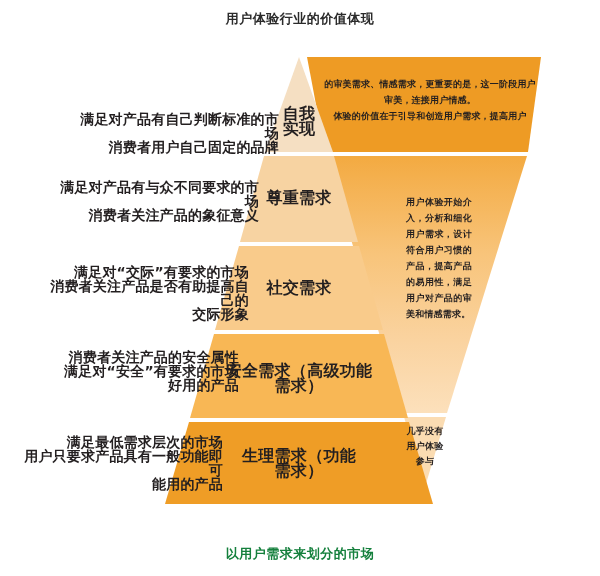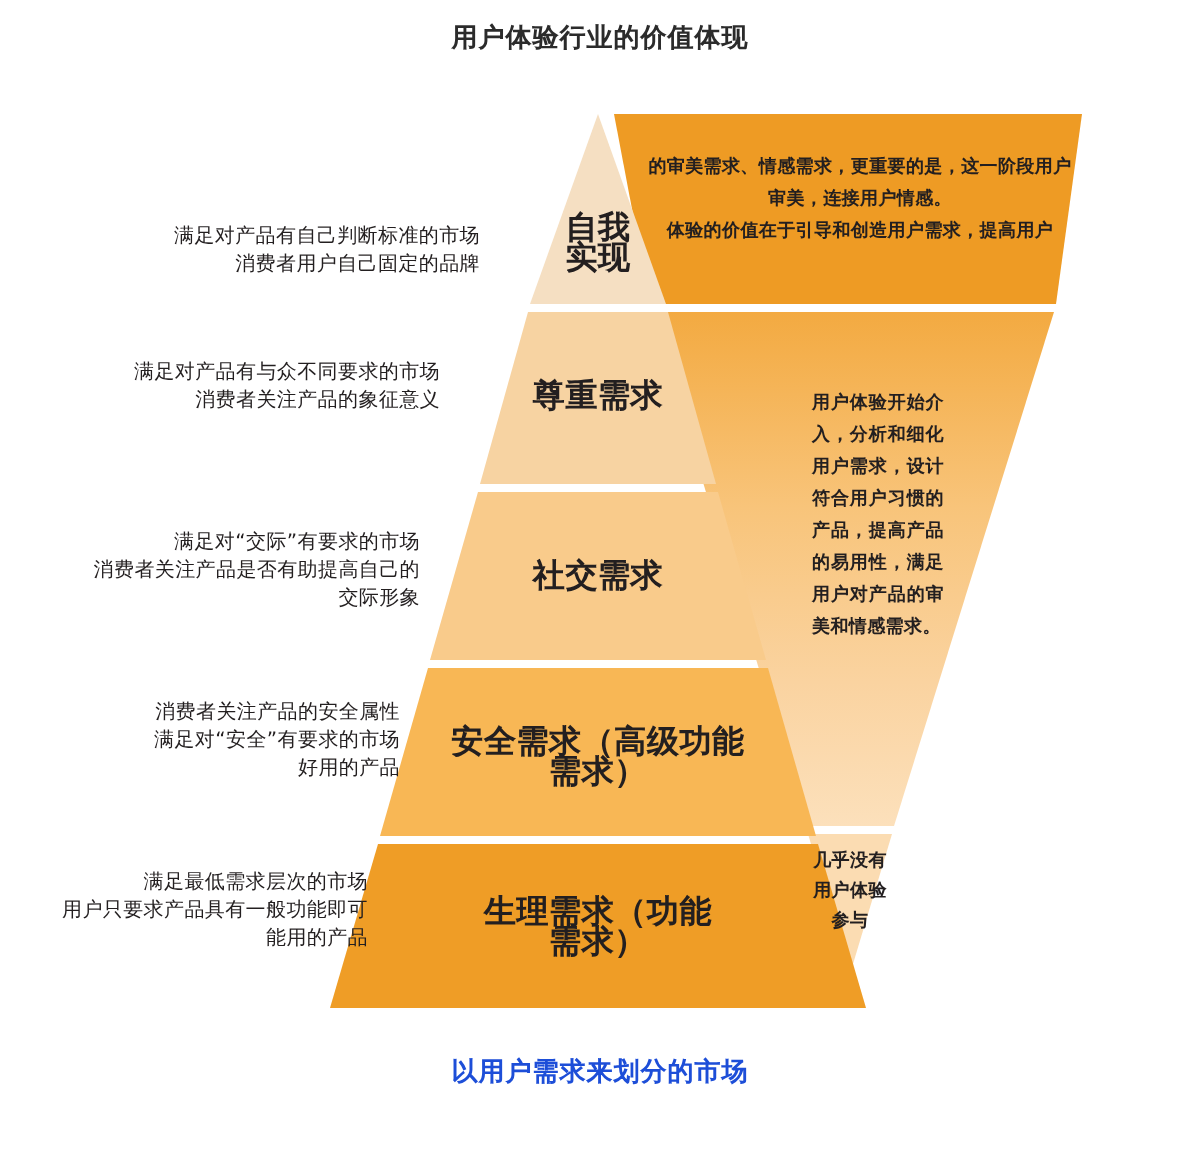--- a/index.html
+++ b/index.html
@@ -14,46 +14,47 @@
   #stage{position:absolute;inset:0;width:600px;height:576px;border-radius:15px;}
 
   
   .title{
     position:absolute;left:0;top:10px;width:600px;
     text-align:center;
     font-size:13px;font-weight:bold;letter-spacing:.5px;
     color:#2b2b2b;
   }
   .caption{
-    position:absolute;left:0;top:527px;width:600px;
+    position:absolute;left:0;top:545px;width:600px;
     text-align:center;
     font-size:13px;font-weight:bold;letter-spacing:.5px;
-    color:#1d4ed8;
+    color:#15803d;
   }
 
   
   svg#diagram{position:absolute;left:0;top:0;width:600px;height:576px;}
 
   
   .tier-label{
     position:absolute;
     text-align:center;
     font-size:16px;font-weight:bold;
     color:#231f20;
     line-height:15px;
     letter-spacing:.3px;
   }
   .left-note{
     position:absolute;
     text-align:right;
-    font-size:10px;
-    font-weight:normal;
+    font-size:14px;
+    font-weight:bold;
     color:#231f20;
     line-height:14px;
     letter-spacing:.2px;
+    margin-left:39px;
   }
   .funnel-note{
     position:absolute;
     font-size:9px;
     font-weight:bold;
     color:#231f20;
     line-height:16px;
     letter-spacing:.2px;
   }
   .funnel-note.top{text-align:center;}

